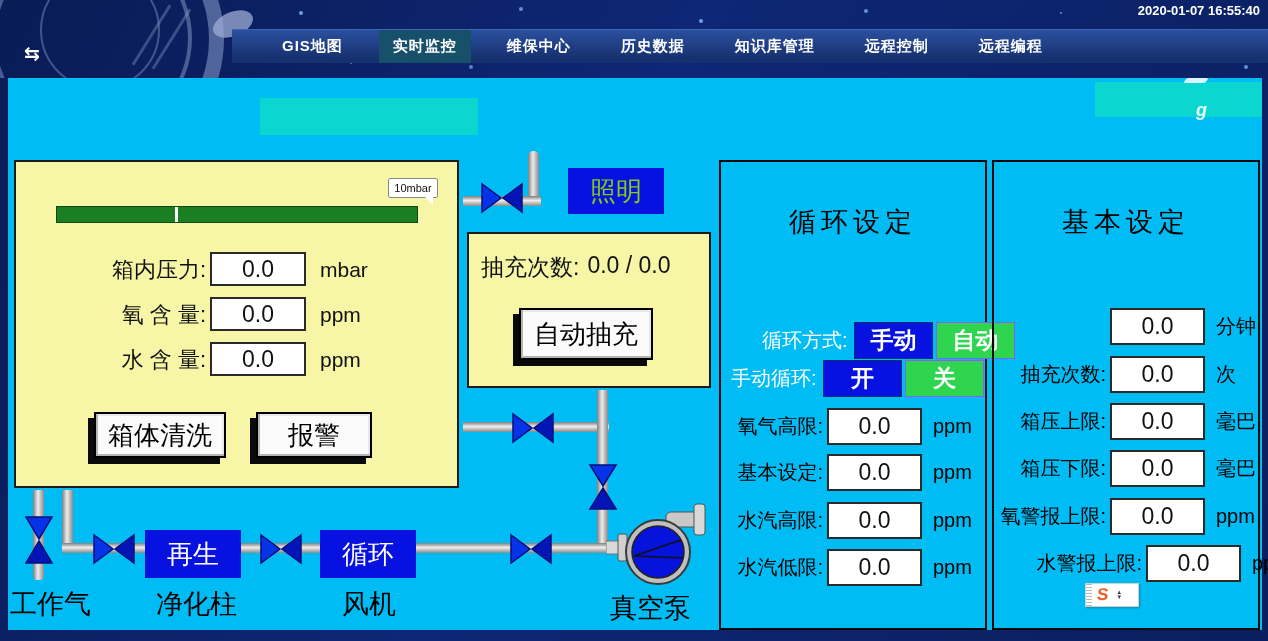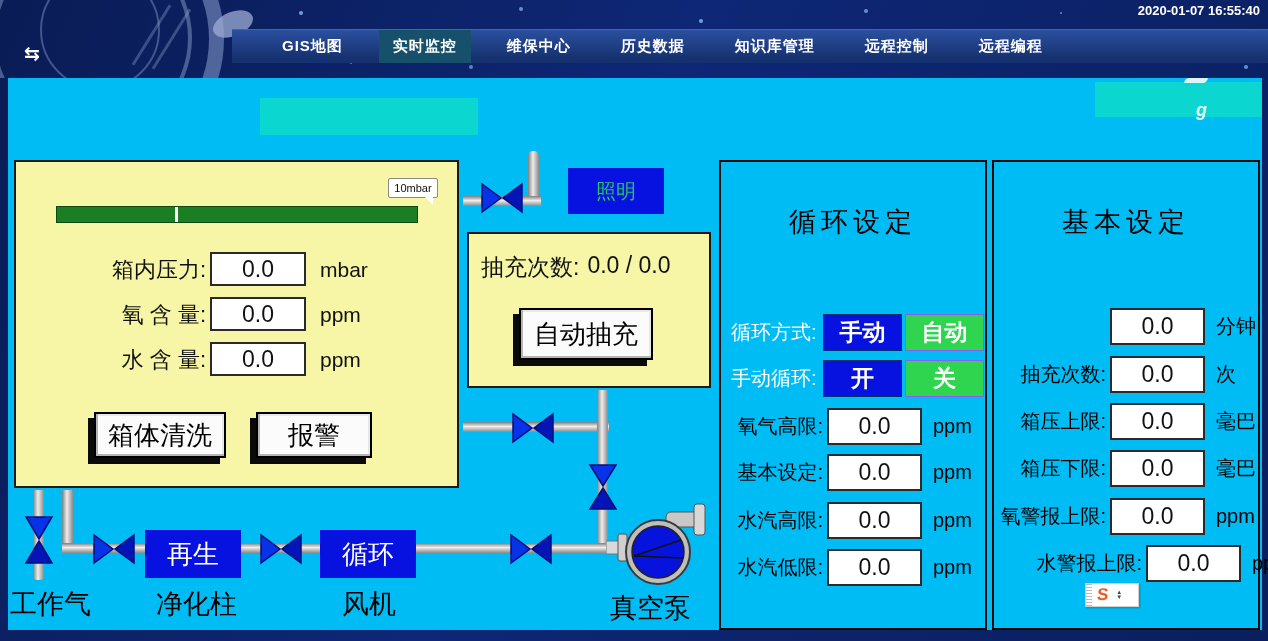--- a/index.html
+++ b/index.html
@@ -75,21 +75,21 @@
               align-items:center; justify-content:center; }
   .gb-unit { position:absolute; left:304px; font-size:21px; color:#111; line-height:36px; }
 
   .btn3d { position:absolute; background:#fbfbfb; border:2px solid #000; color:#000;
            display:flex; align-items:center; justify-content:center;
            box-shadow:-6px 6px 0 0 #0a0a0a, inset 2px -2px 0 0 #b5b5b5, inset -2px 2px 0 0 #e8e8e8;
            cursor:pointer; }
 
   #purge-line { position:absolute; left:12px; top:18px; font-size:23px; color:#111; display:flex; gap:8px; }
   #light-btn { position:absolute; left:560px; top:90px; width:96px; height:46px; background:#0712E0;
-               color:#22c55e; font-size:20px; display:flex; align-items:center; justify-content:center;
+               color:#84cc16; font-size:26px; display:flex; align-items:center; justify-content:center;
                cursor:pointer; }
 
   .stat-box { position:absolute; width:96px; height:48px; background:#0712E0; color:#fff;
               font-size:26px; display:flex; align-items:center; justify-content:center; }
   .equip-label { position:absolute; color:#000; font-size:27px; }
 
   
   .setpanel { position:absolute; top:82px; width:268px; height:470px; border:2px solid #0a0a0a; }
   #cycle-panel { left:711px; }
   #basic-panel { left:984px; }
@@ -258,21 +258,21 @@
 
     <div class="stat-box" style="left:137px; top:452px;">再生</div>
     <div class="stat-box" style="left:312px; top:452px;">循环</div>
     <div class="equip-label" style="left:2px; top:508px;">工作气</div>
     <div class="equip-label" style="left:148px; top:508px;">净化柱</div>
     <div class="equip-label" style="left:334px; top:508px;">风机</div>
     <div class="equip-label" style="left:602px; top:512px;">真空泵</div>
 
     <div id="cycle-panel" class="setpanel">
       <div class="title">循环设定</div>
-      <div class="tg-row" style="top:152px;">
+      <div class="tg-row" style="top:160px;margin-left:31px;">
         <div class="tg-label">循环方式:</div>
         <div class="tg-on">手动</div>
         <div class="tg-off">自动</div>
       </div>
       <div class="tg-row" style="top:198px;">
         <div class="tg-label">手动循环:</div>
         <div class="tg-on">开</div>
         <div class="tg-off">关</div>
       </div>
       <div class="sp-row" style="top:246px;">

